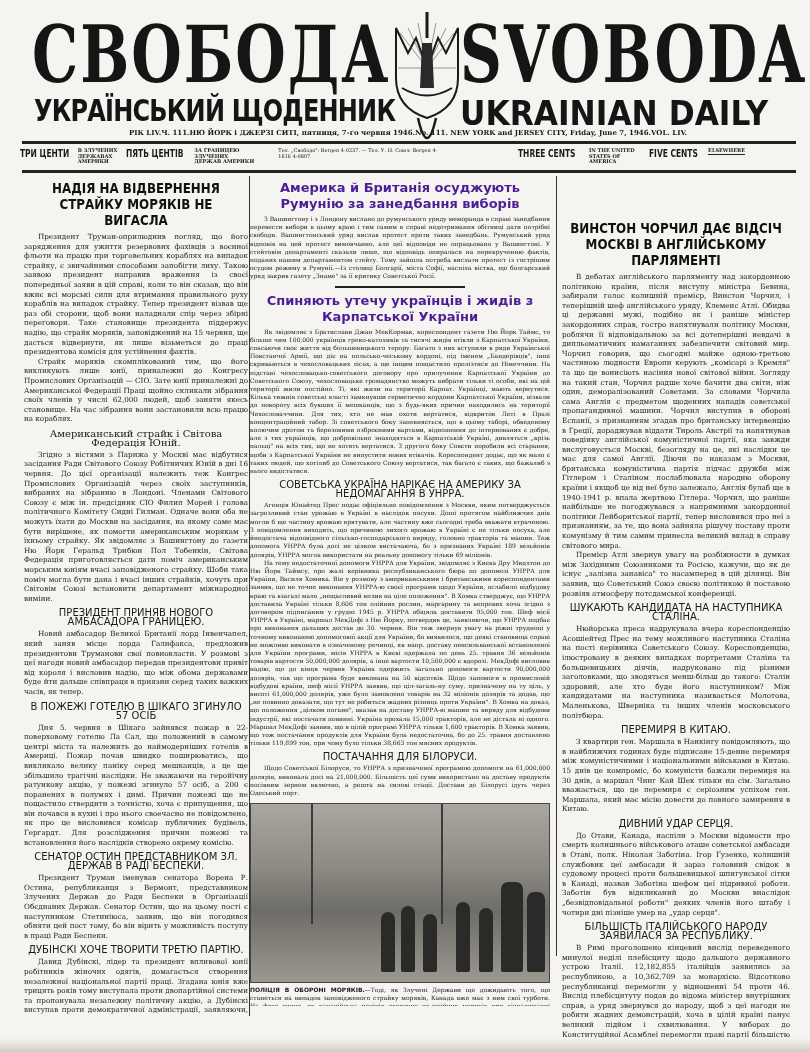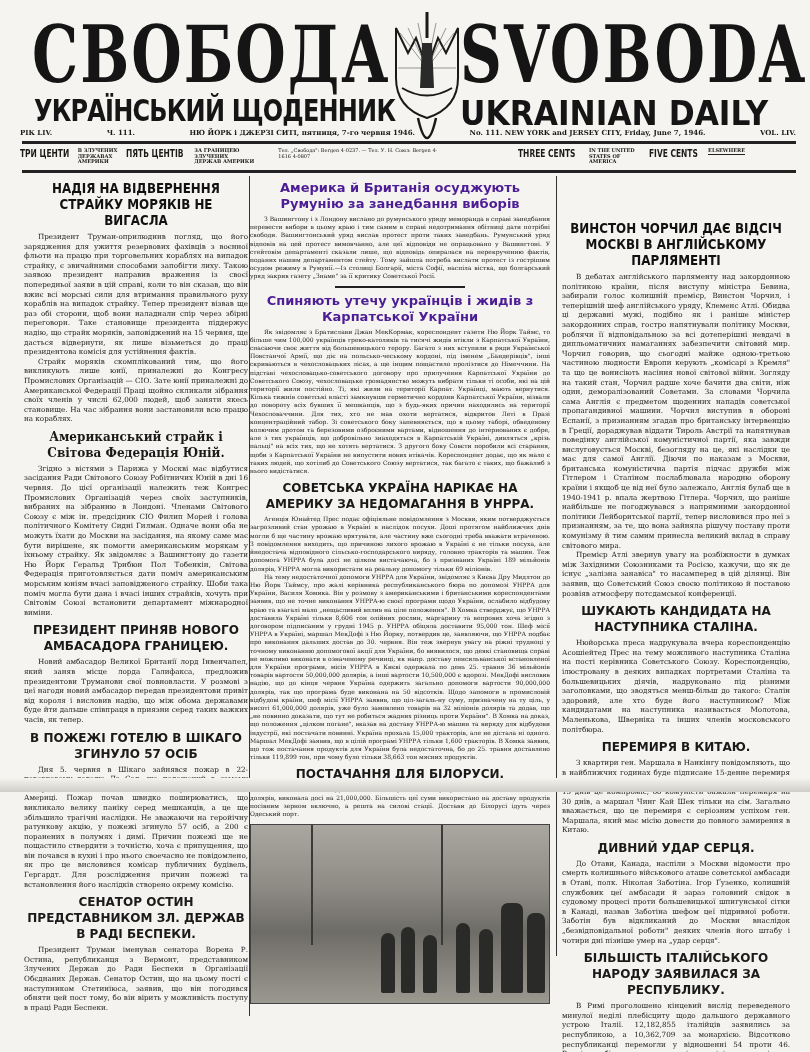--- a/index.html
+++ b/index.html
@@ -3,21 +3,21 @@
 <meta charset="utf-8">
 <style>
   * { box-sizing: border-box; margin: 0; padding: 0; }
   html, body { width: 810px; height: 1052px; overflow: hidden; }
   body {
     background: #f4f3ef;
     font-family: "DejaVu Serif", serif;
     color: #1a1a1a;
     position: relative;
   }
-  .page { position: absolute; left: 0; top: 0; width: 810px; height: 792px; background: #f5f4f0; }
+  .page { position: absolute; left: 0; top: 0; width: 810px; height: 1052px; background: #f5f4f0; }
 
   
   .masthead { position: absolute; left: 20px; top: 8px; width: 780px; height: 150px; }
   .mast-cyr, .mast-lat {
     position: absolute; top: 8px;
     font-family: "DejaVu Serif", serif; font-weight: bold;
     font-size: 58px; letter-spacing: 2px; color: #151515;
     transform: scaleY(1.35); transform-origin: top left; line-height: 1;
   }
   .mast-cyr { left: 12px; }
@@ -26,21 +26,21 @@
     position: absolute; top: 88px;
     font-family: "DejaVu Sans", sans-serif; font-weight: bold;
     font-size: 30px; color: #151515; line-height: 1;
     transform: scaleX(0.8); transform-origin: left;
   }
   .mast-sub-cyr { left: 14px; letter-spacing: -1px; }
   .mast-sub-lat { left: 440px; font-size: 34px; transform: scaleX(0.92); }
   .trident { position: absolute; left: 368px; top: 0px; width: 78px; height: 150px; }
   .info-line {
     position: absolute; top: 128px; left: 20px; right: 14px;
-    font-size: 7px; display: flex; justify-content: space-between; font-weight: bold;
+    font-size: 7px; display: flex; justify-content: center; font-weight: bold;
   }
   .rule-thick { position: absolute; left: 22px; right: 14px; height: 3px; background: #222; }
   .price-bar { position: absolute; top: 148px; left: 20px; right: 14px; height: 20px; display: flex; align-items: flex-start; font-size: 6px; }
   .price-bar .big { font-family: "DejaVu Sans", sans-serif; font-weight: bold; font-size: 10px; transform: scaleX(0.75); transform-origin: left; display: inline-block; }
   .price-bar .small { font-size: 5px; line-height: 1.1; font-weight: bold; display: inline-block; }
 
   
   .col { position: absolute; top: 176px; font-size: 7.2px; line-height: 9.6px; text-align: justify; overflow: hidden; }
   .col-left { left: 24px; width: 224px; height: 840px; }
   .col-mid { left: 250px; width: 300px; height: 830px; font-size: 6px; line-height: 8.2px; }
@@ -50,22 +50,22 @@
   .headline {
     font-family: "DejaVu Sans", sans-serif; font-weight: bold; text-align: center;
     font-size: 14.5px; line-height: 16px; transform: scaleX(0.82); transform-origin: center;
     margin: 4px -20px 4px -20px; color: #111;
   }
   .headline-rounded {
     font-family: "DejaVu Sans", sans-serif; font-weight: bold; text-align: center;
     font-size: 13px; line-height: 16px; color: #4c1d95; margin: 4px 0 3px 0;
   }
   .subhead {
-    font-family: "DejaVu Sans", sans-serif; font-weight: bold; text-align: center;
-    font-size: 12px; line-height: 16px; margin: 5px 0 3px 0;
+    font-family: "DejaVu Sans", sans-serif; font-weight: normal; text-align: center;
+    font-size: 10px; line-height: 9px; margin: 5px 0 3px 0;
   }
   .subhead-left { text-align: center; }
   .para { text-indent: 14px; }
   .divider { width: 130px; height: 2px; background: #222; margin: 5px auto; }
 
   .photo {
     margin-top: 6px; width: 300px; height: 180px; position: relative;
     background: linear-gradient(180deg, #a9a7a0 0%, #8d8b84 35%, #6e6c66 60%, #9a988f 100%);
     border: 1px solid #444; overflow: hidden;
   }

